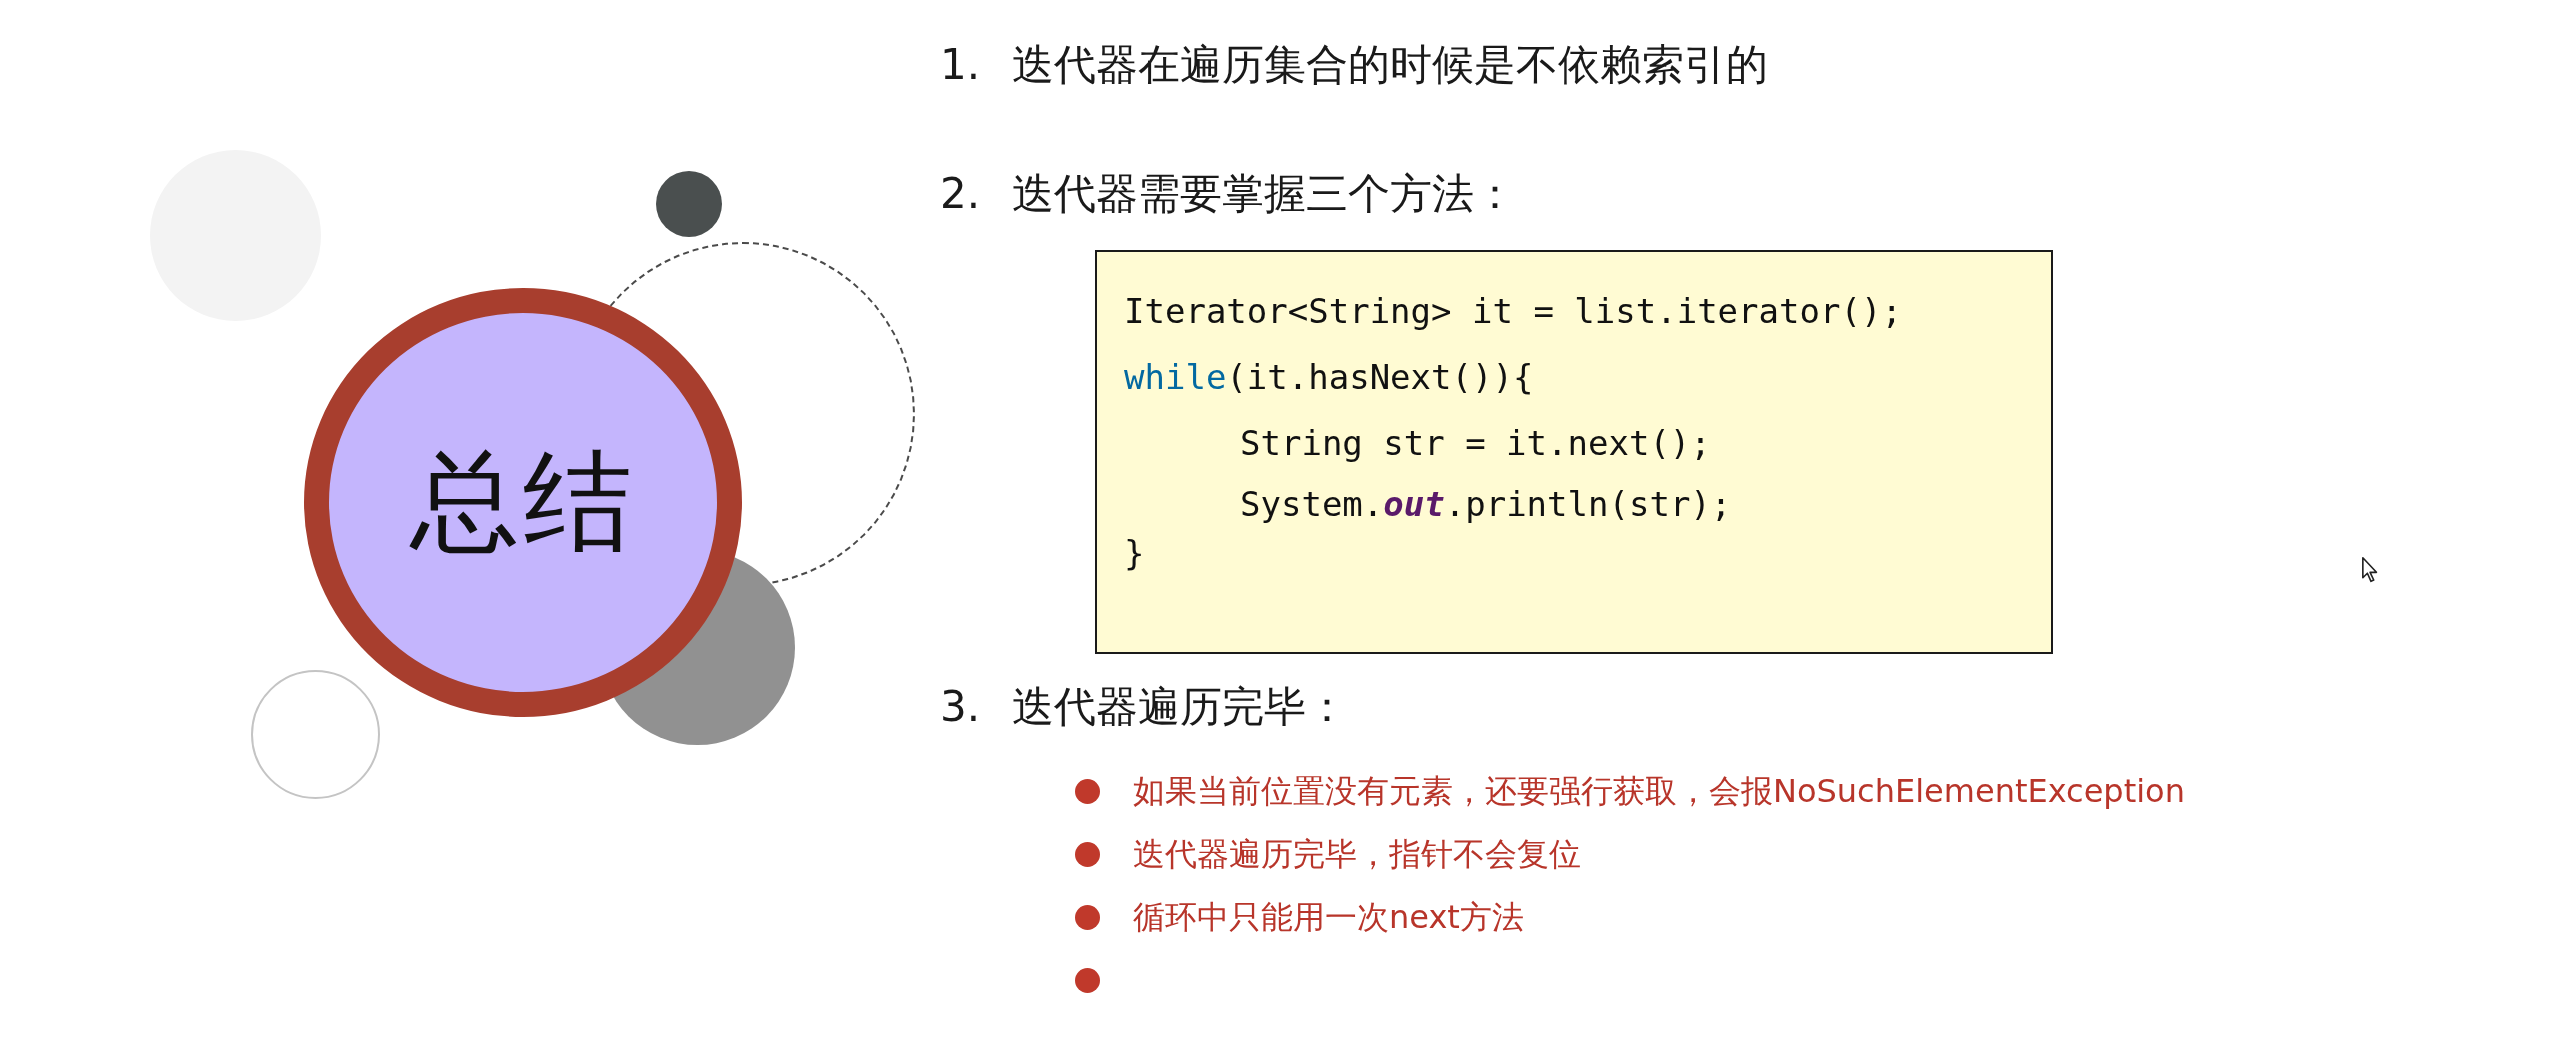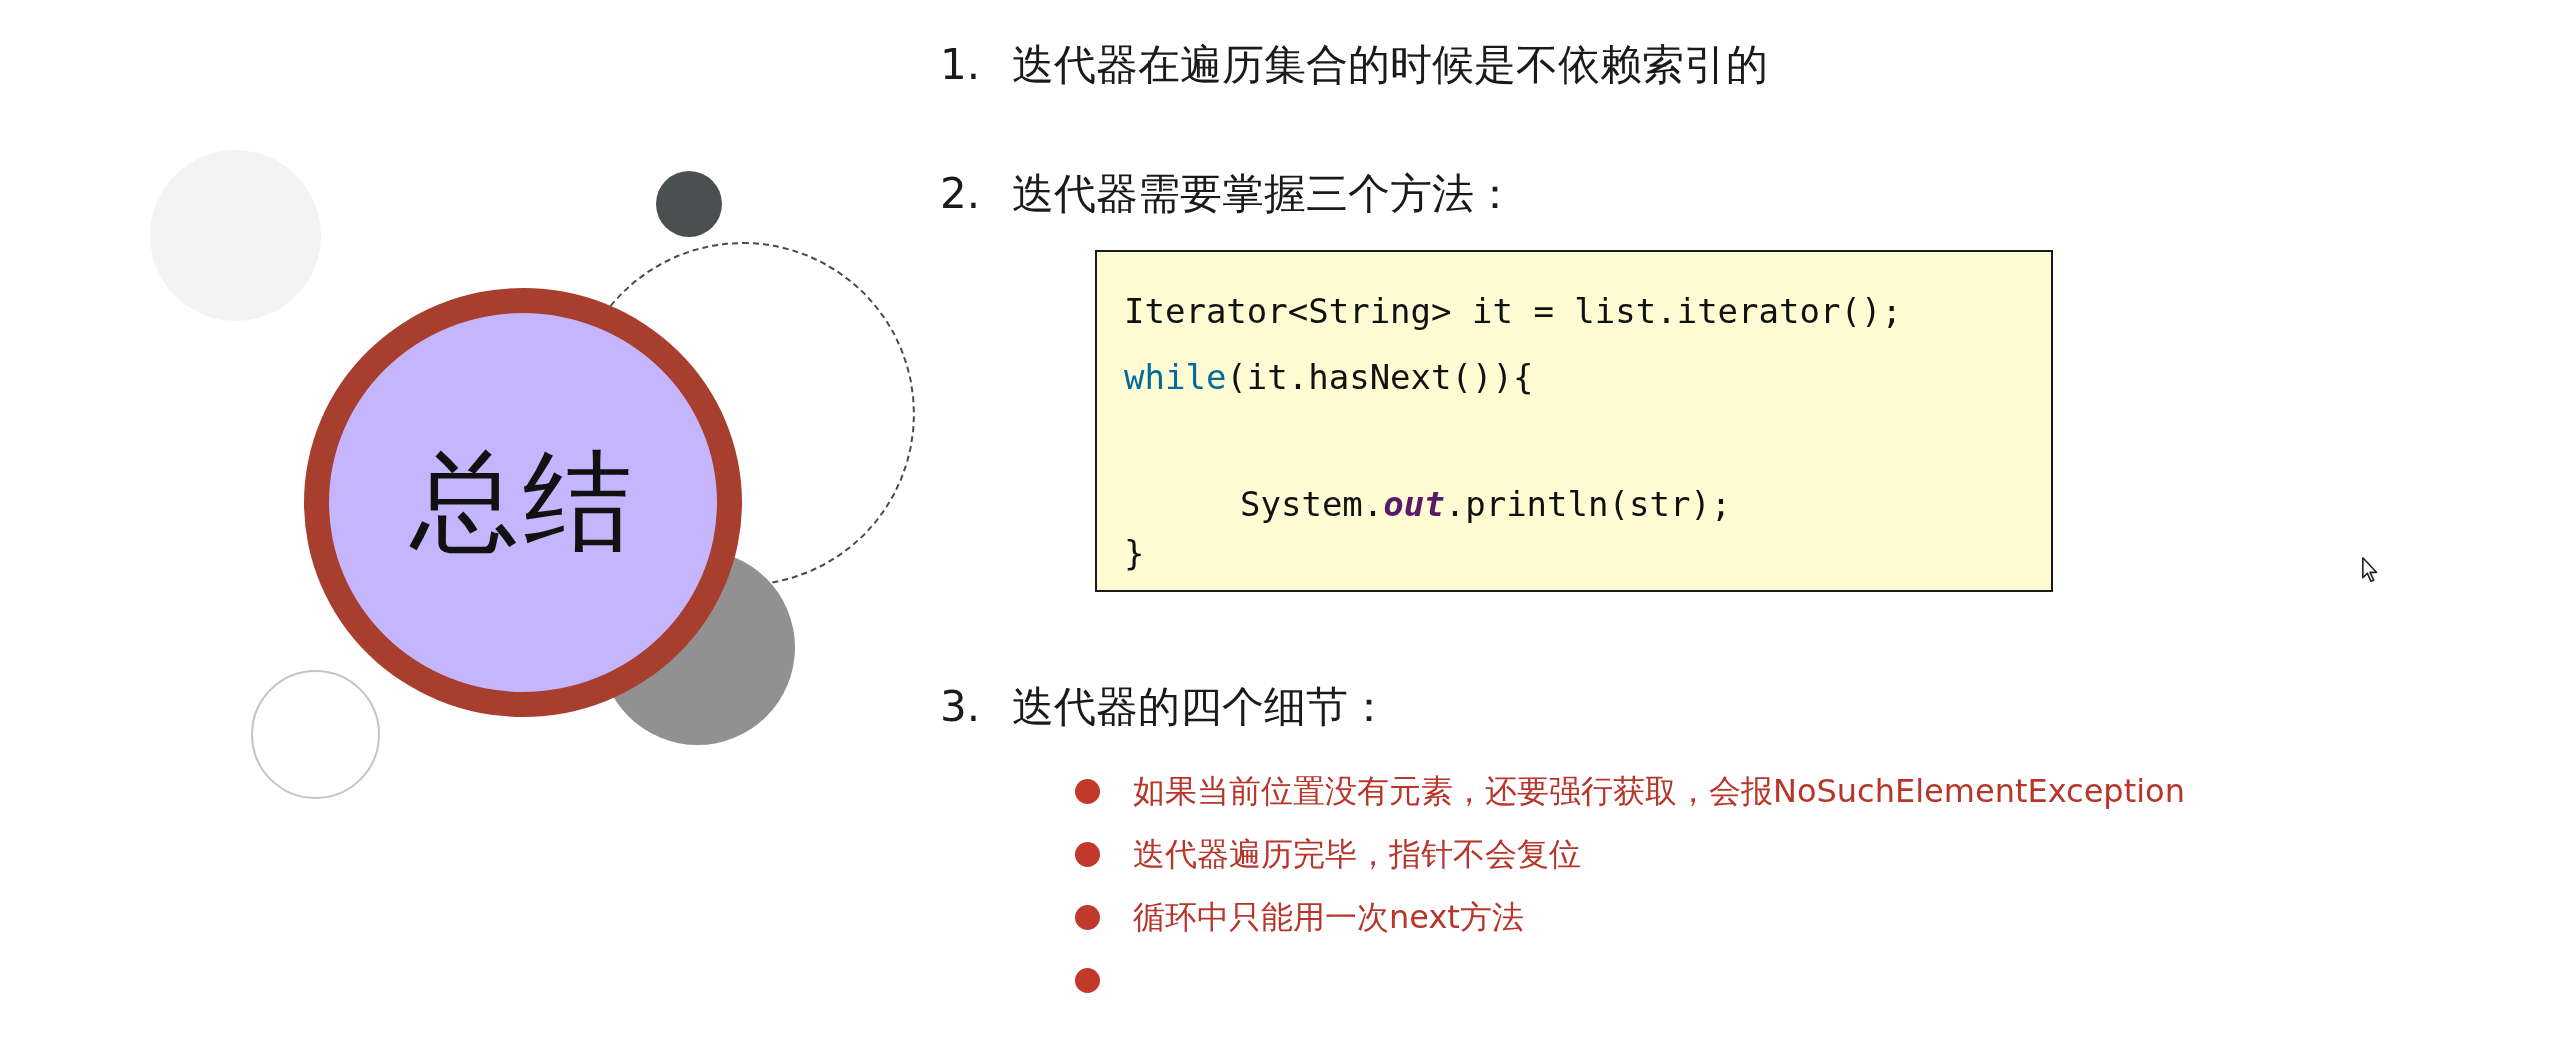--- a/index.html
+++ b/index.html
@@ -31,21 +31,21 @@
       font-size: 42px; color: #1a1a1a;
       font-family: "DejaVu Sans", sans-serif;
       white-space: nowrap;
     }
     .heading .num { display: inline-block; width: 72px; }
     .h1 { left: 940px; top: 37px; }
     .h2 { left: 940px; top: 166px; }
     .h3 { left: 940px; top: 679px; }
 
     .codebox {
-      left: 1095px; top: 250px; width: 958px; height: 342px;
+      left: 1095px; top: 250px; width: 958px; height: 404px;
       background: #fffbd3; border: 2.8px solid #1a1a1a; box-sizing: border-box;
       font-family: "DejaVu Sans Mono", "Liberation Mono", monospace;
       font-size: 34px; color: #111;
     }
     .code-line { position: absolute; left: 27px; white-space: pre; }
     .kw { color: #0369a1; }
     .out { color: #5a1a6a; font-style: italic; font-weight: bold; }
 
     .bullets { left: 1075px; top: 760px; }
     .bullet {
@@ -75,26 +75,27 @@
   <span class="num">1.</span><span>迭代器在遍历集合的时候是不依赖索引的</span>
 </div>
 
 <div class="abs heading h2">
   <span class="num">2.</span><span>迭代器需要掌握三个方法：</span>
 </div>
 
 <div class="abs codebox">
   <div class="code-line" style="top:39px;"><span>Iterator&lt;String&gt; it = list.iterator();</span></div>
   <div class="code-line" style="top:105px;"><span class="kw">while</span><span>(it.hasNext()){</span></div>
+  <div class="code-line" style="top:171px; left:143px;"><span>String str = it.next();</span></div>
   <div class="code-line" style="top:232px; left:143px;"><span>System.</span><span class="out">out</span><span>.println(str);</span></div>
   <div class="code-line" style="top:281px;"><span>}</span></div>
 </div>
 
 <div class="abs heading h3">
-  <span class="num">3.</span><span>迭代器的四个细节：</span>
+  <span class="num">3.</span><span>迭代器遍历完毕：</span>
 </div>
 
 <div class="abs bullets">
   <div class="bullet">
     <span class="dot"></span>
     <span>如果当前位置没有元素，还要强行获取，会报NoSuchElementException</span>
   </div>
   <div class="bullet">
     <span class="dot"></span>
     <span>迭代器遍历完毕，指针不会复位</span>

